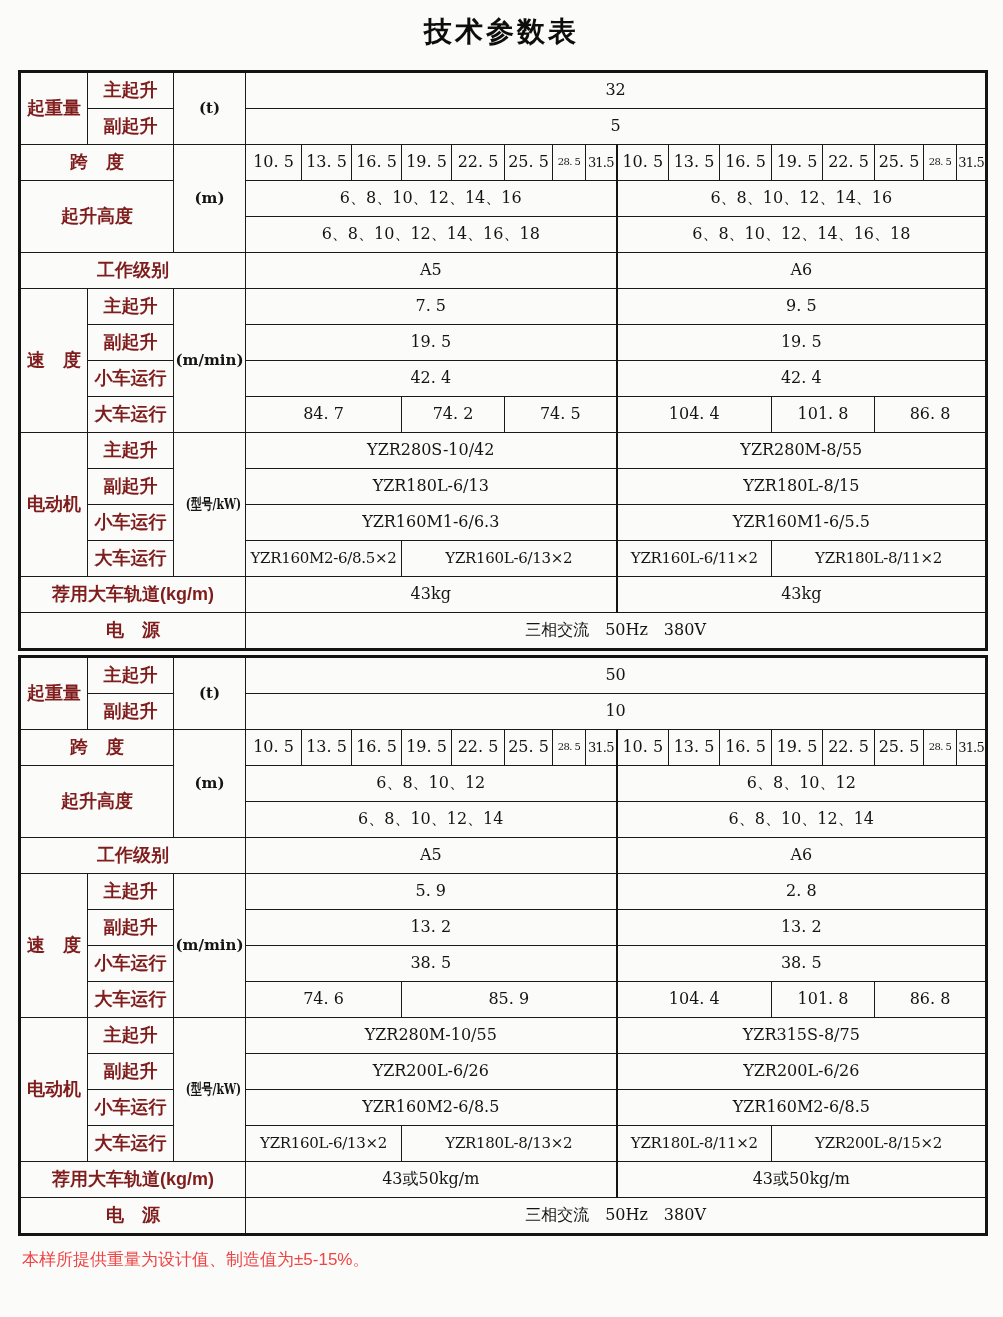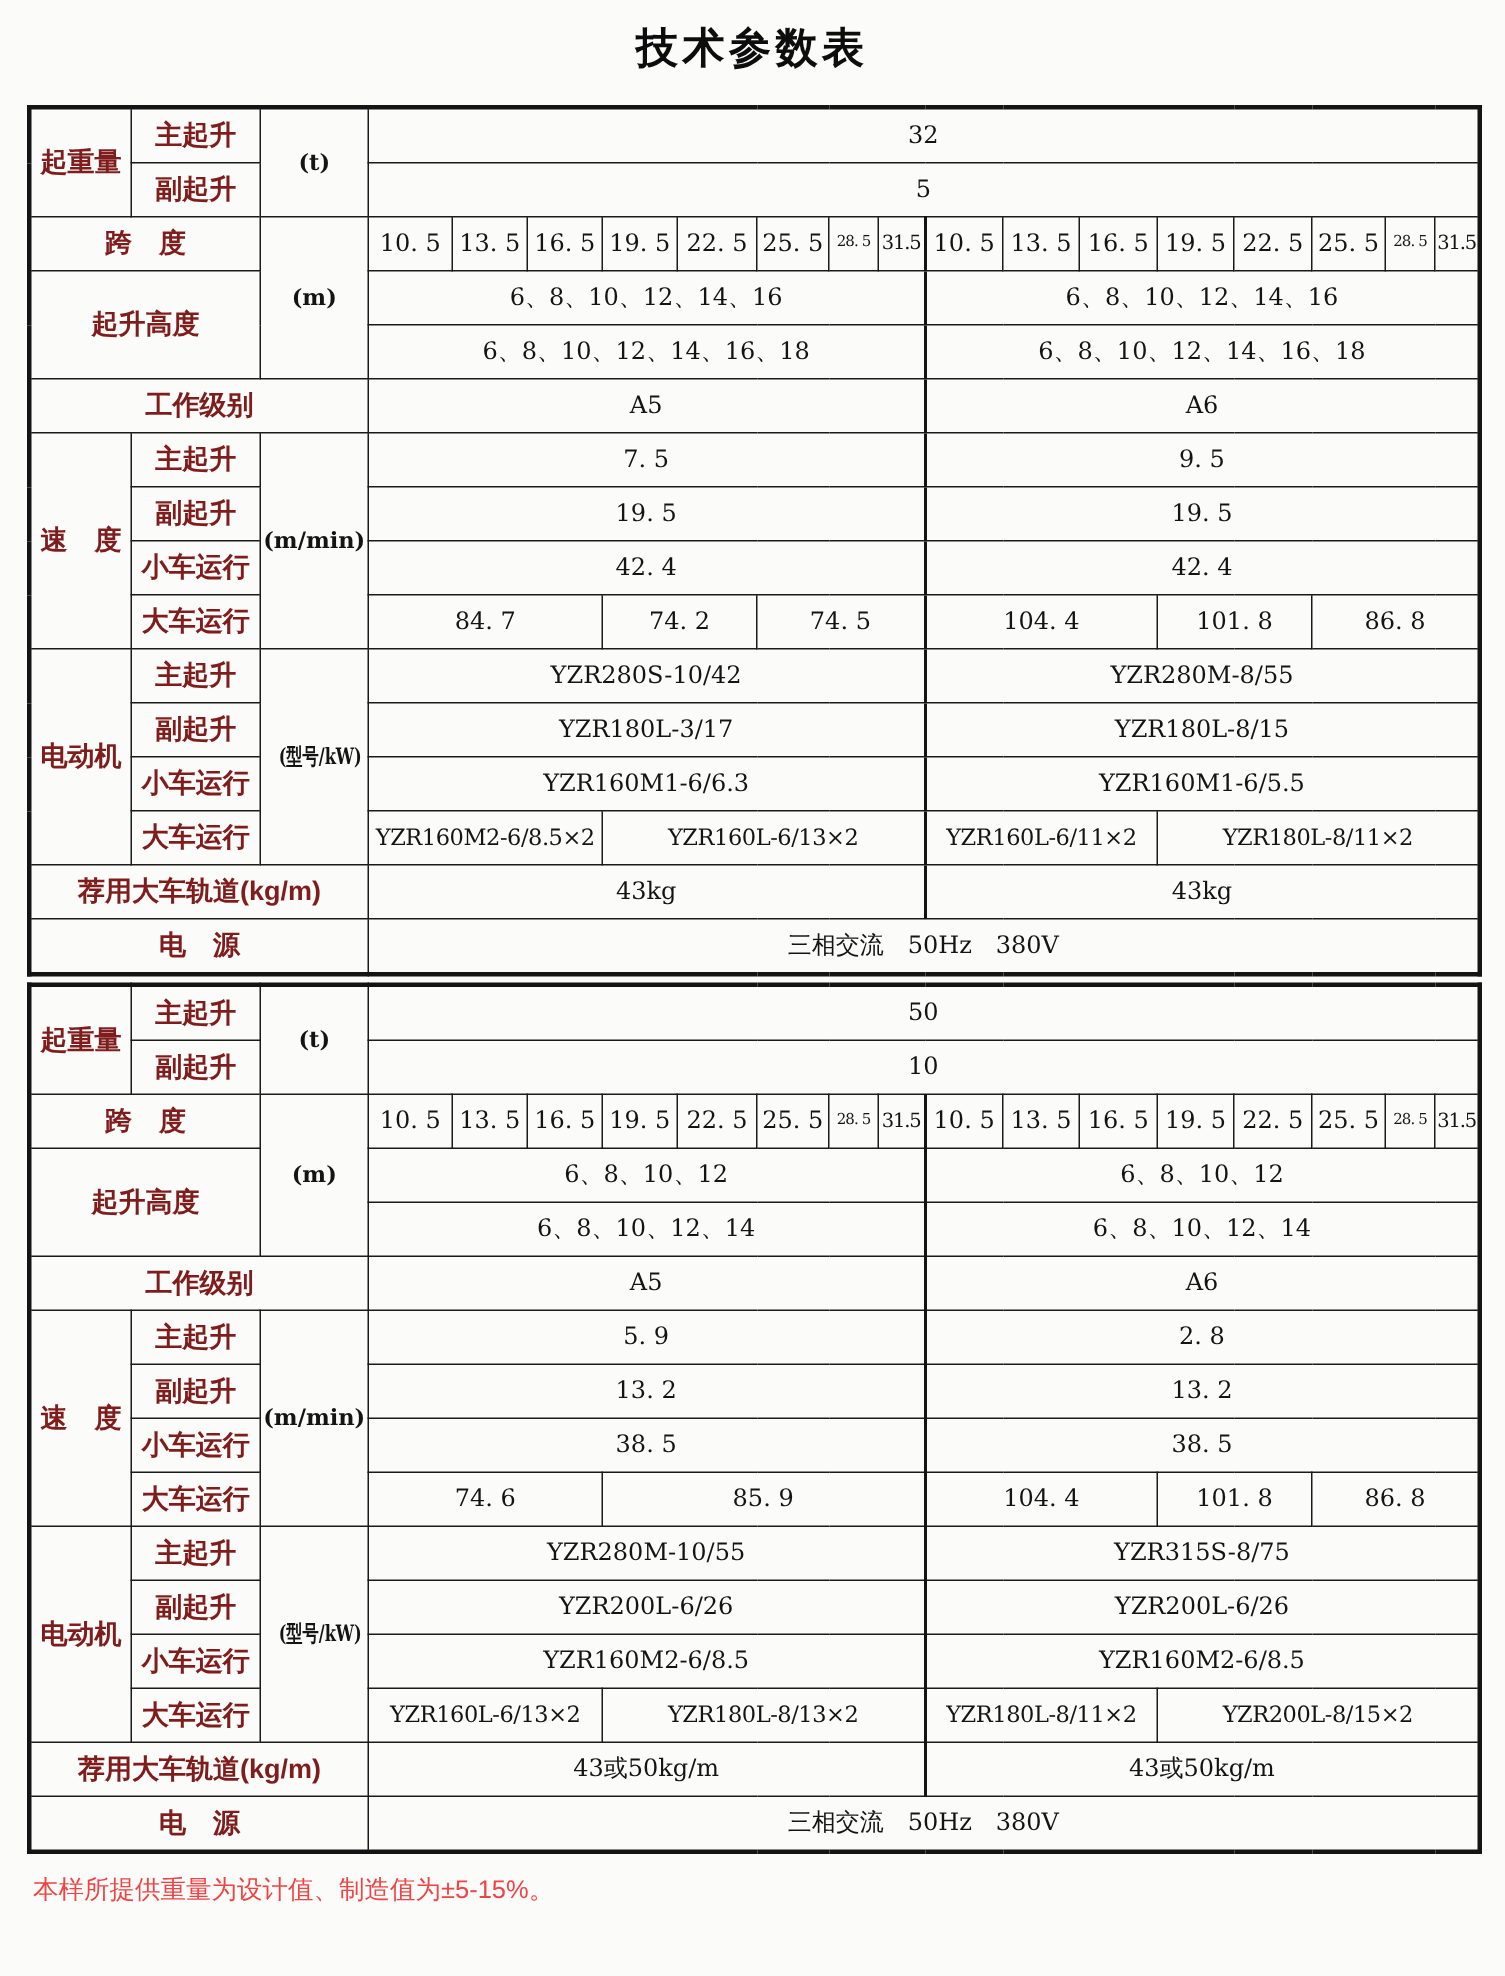--- a/index.html
+++ b/index.html
@@ -152,21 +152,21 @@
       </tr>
       <tr>
         <td class="lbl" rowspan="4">电动机</td>
         <td class="lbl">主起升</td>
         <td rowspan="4"><span class="squeeze">(型号/kW)</span></td>
         <td class="val" colspan="8">YZR280S-10/42</td>
         <td class="val mid" colspan="8">YZR280M-8/55</td>
       </tr>
       <tr>
         <td class="lbl">副起升</td>
-        <td class="val" colspan="8">YZR180L-3/17</td>
+        <td class="val" colspan="8">YZR180L-6/13</td>
         <td class="val mid" colspan="8">YZR180L-8/15</td>
       </tr>
       <tr>
         <td class="lbl">小车运行</td>
         <td class="val" colspan="8">YZR160M1-6/6.3</td>
         <td class="val mid" colspan="8">YZR160M1-6/5.5</td>
       </tr>
       <tr>
         <td class="lbl">大车运行</td>
         <td class="mval" colspan="3">YZR160M2-6/8.5×2</td>

